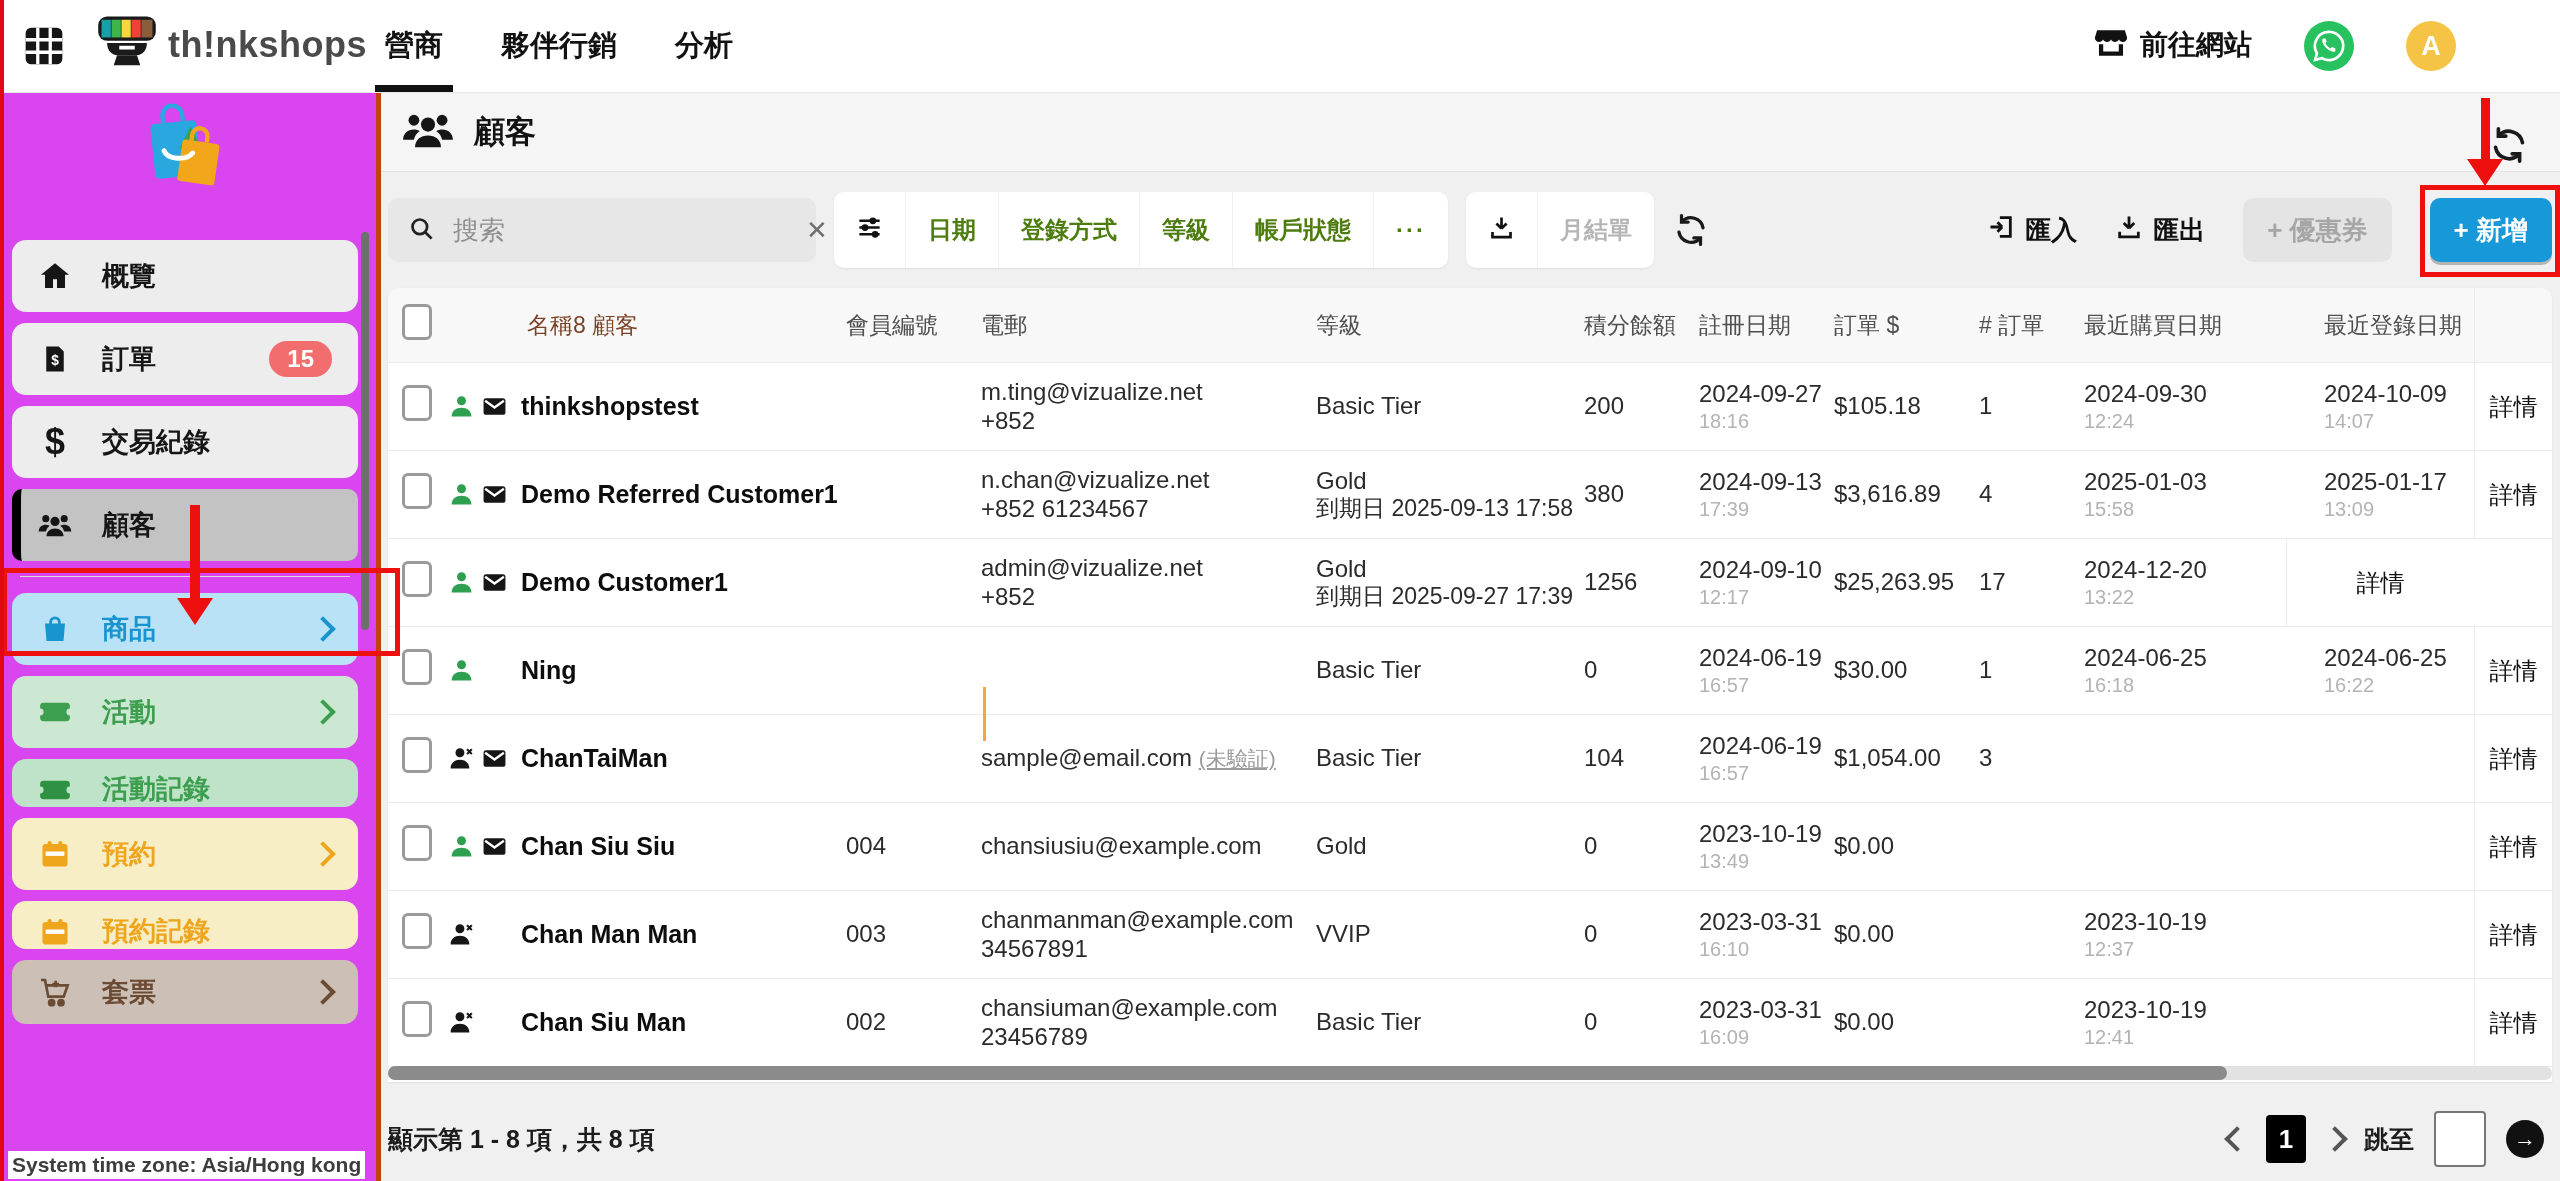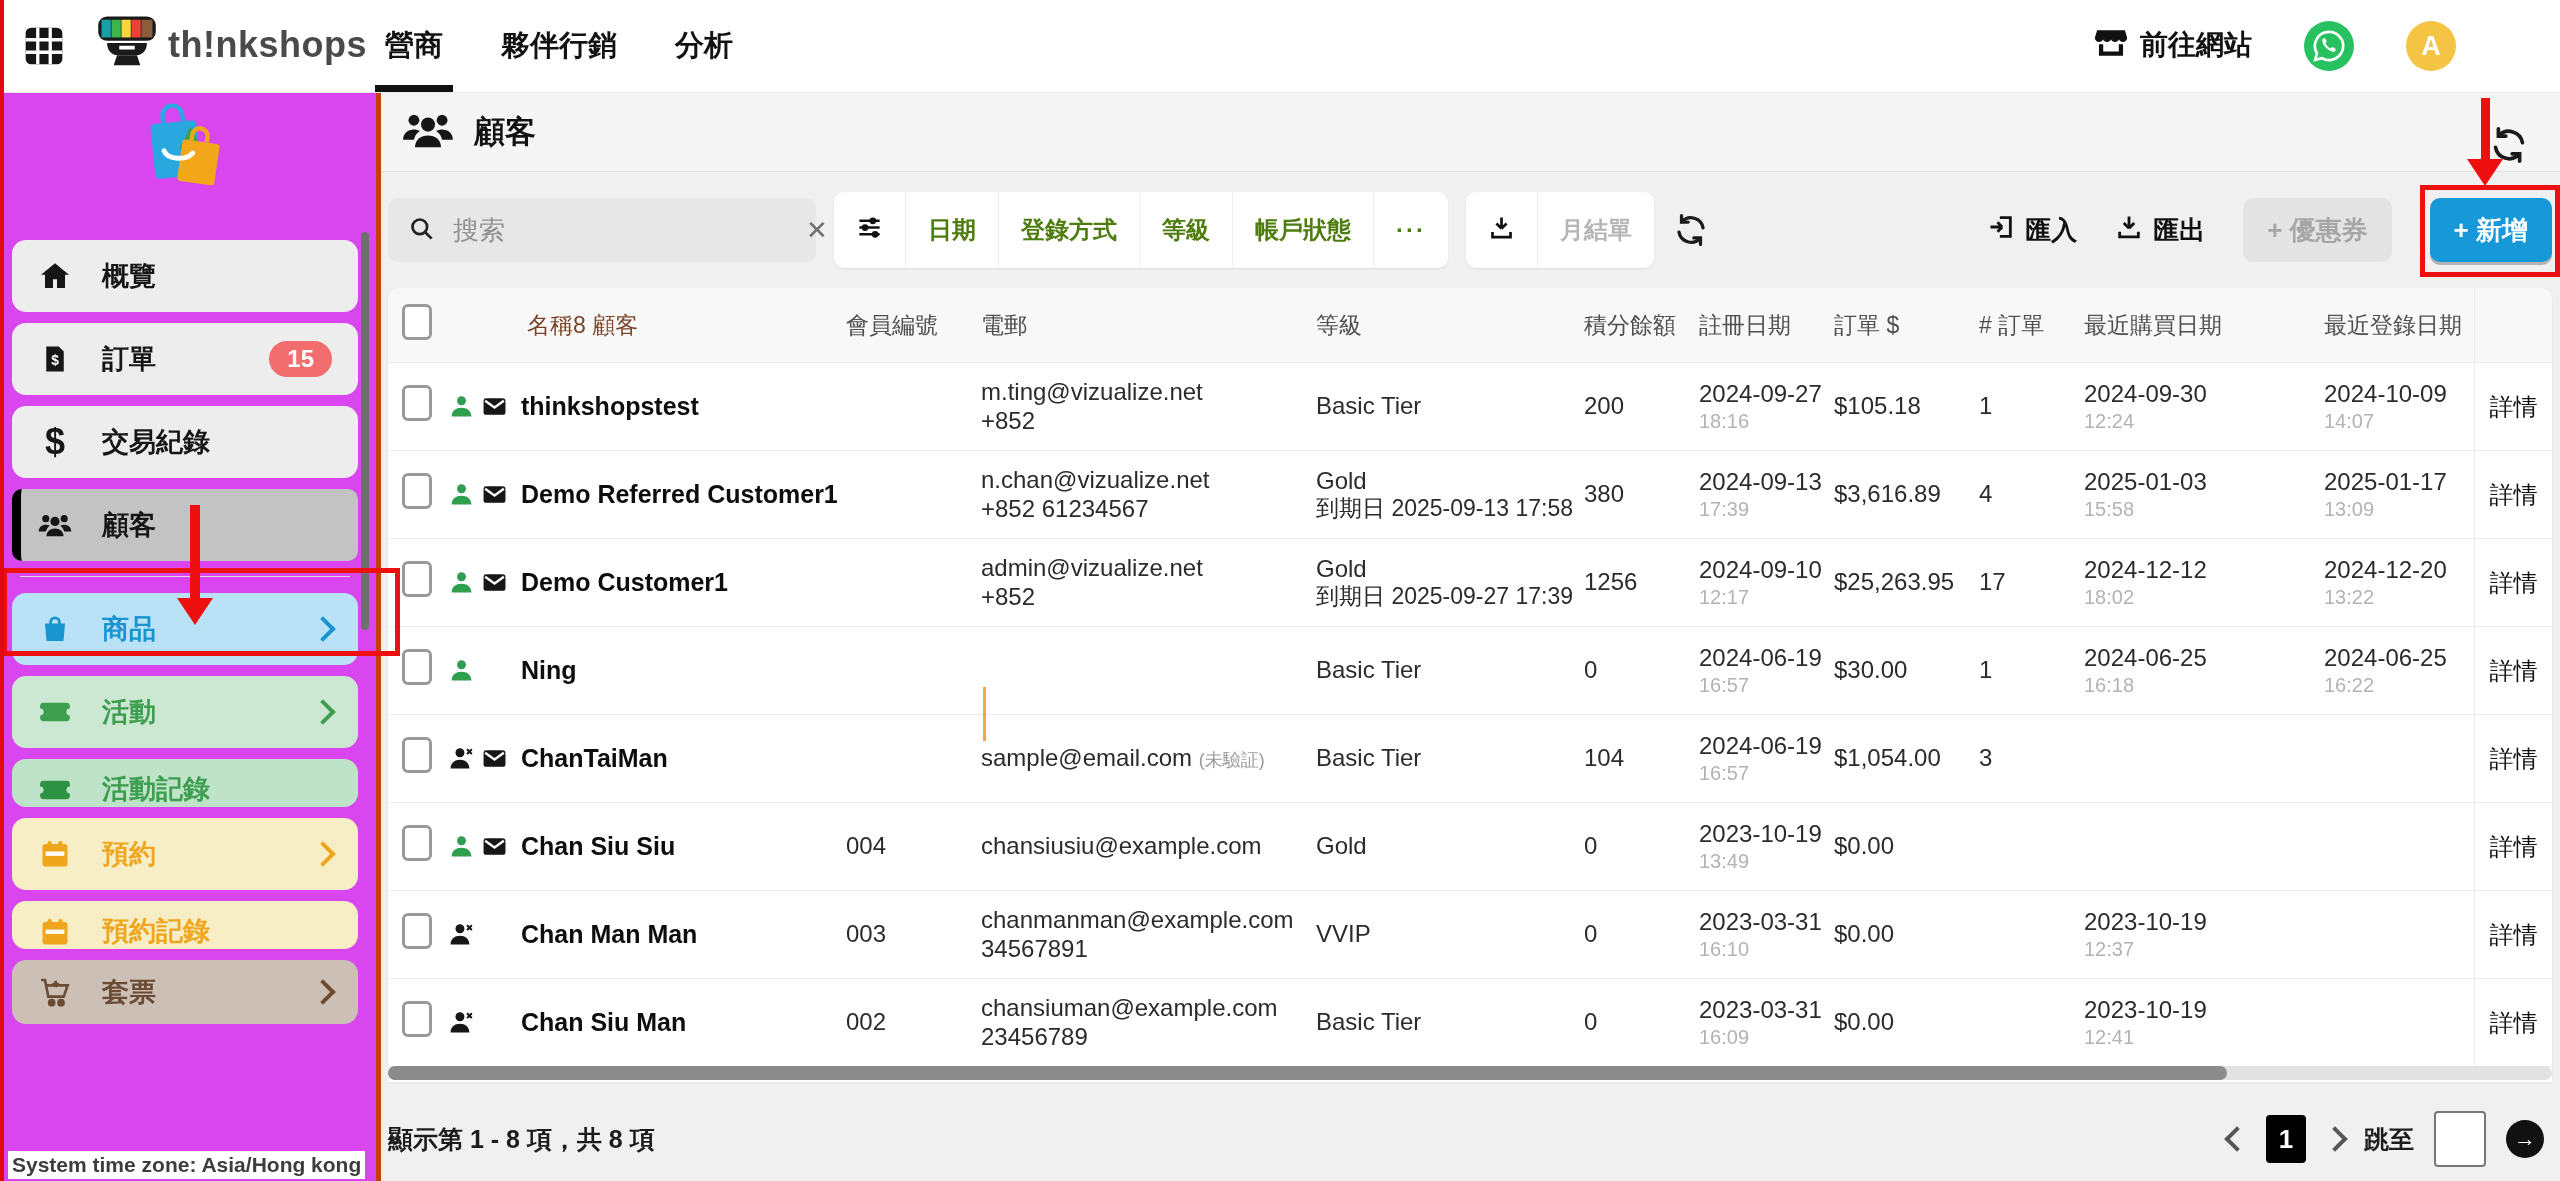--- a/index.html
+++ b/index.html
@@ -70,21 +70,21 @@
   .t-head .h-name{padding-left:92px;color:#7b4226;}
   .t-row{height:87px;border-bottom:1px solid #ececec;font-size:24px;color:#2b2b2b;}
   .cell{padding-left:38px;box-sizing:border-box;line-height:1.18;white-space:nowrap;}
   .c-check{padding-left:14px;}
   .c-name{padding-left:14px;display:flex;align-items:center;}
   .icons{width:72px;display:flex;align-items:center;gap:8px;flex:0 0 auto;}
   .micon{width:25px;height:25px;}
   .nm{font-size:25px;font-weight:700;color:#0d0d0d;}
   .cb{display:inline-block;width:24px;height:30px;border:3px solid #9a9a9a;border-radius:6px;background:#fff;cursor:pointer;}
   .tm{font-size:20px;color:#b3b3b3;margin-top:2px;}
-  .note{font-size:18px;color:#9a9a9a;}
+  .note{font-size:21px;color:#9a9a9a;text-decoration:underline;}
   .tier2{font-size:23px;}
   .c-email{position:relative;}
   .cursor-art{position:absolute;left:40px;top:16px;width:3px;height:54px;background:#f3a83b;}
   .c-details{border-left:1px solid #ececec;height:87px;display:flex;align-items:center;justify-content:center;font-size:24px;font-weight:500;color:#111;cursor:pointer;padding-left:0;}
   .hd-details{border-left:1px solid #ececec;height:74px;}
 
   
   .hscroll{position:absolute;left:12px;right:8px;top:974px;height:14px;background:#e2e2e2;border-radius:7px;}
   .hthumb{width:85%;height:14px;background:#8b8b8b;border-radius:7px;cursor:pointer;}
 
@@ -495,24 +495,20 @@
               <div class="tier2">到期日 2025-09-27 17:39</div>
             </div>
             <div class="cell">1256</div>
             <div class="cell">
               <div>2024-09-10</div>
               <div class="tm">12:17</div>
             </div>
             <div class="cell">$25,263.95</div>
             <div class="cell">17</div>
             <div class="cell">
-              <div>2024-12-12</div>
-              <div class="tm">18:02</div>
-            </div>
-            <div class="cell">
               <div>2024-12-20</div>
               <div class="tm">13:22</div>
             </div>
             <div class="c-details">詳情</div>
           </div>
           <div class="t-row">
             <div class="cell c-check"><span class="cb"></span></div>
             <div class="cell c-name">
               <span class="icons">
                 <svg class="micon" viewBox="0 0 24 24" fill="#2e9e4f">

